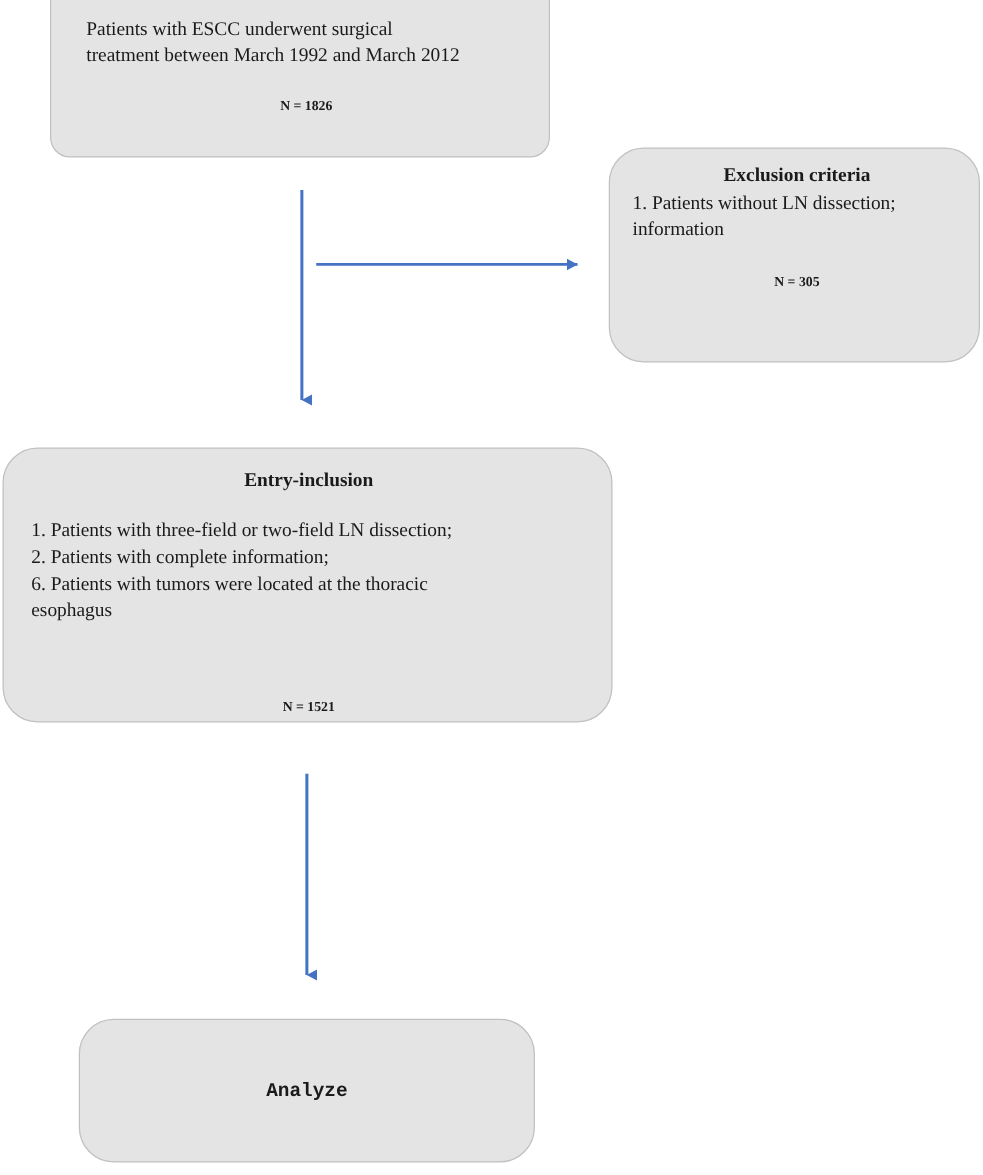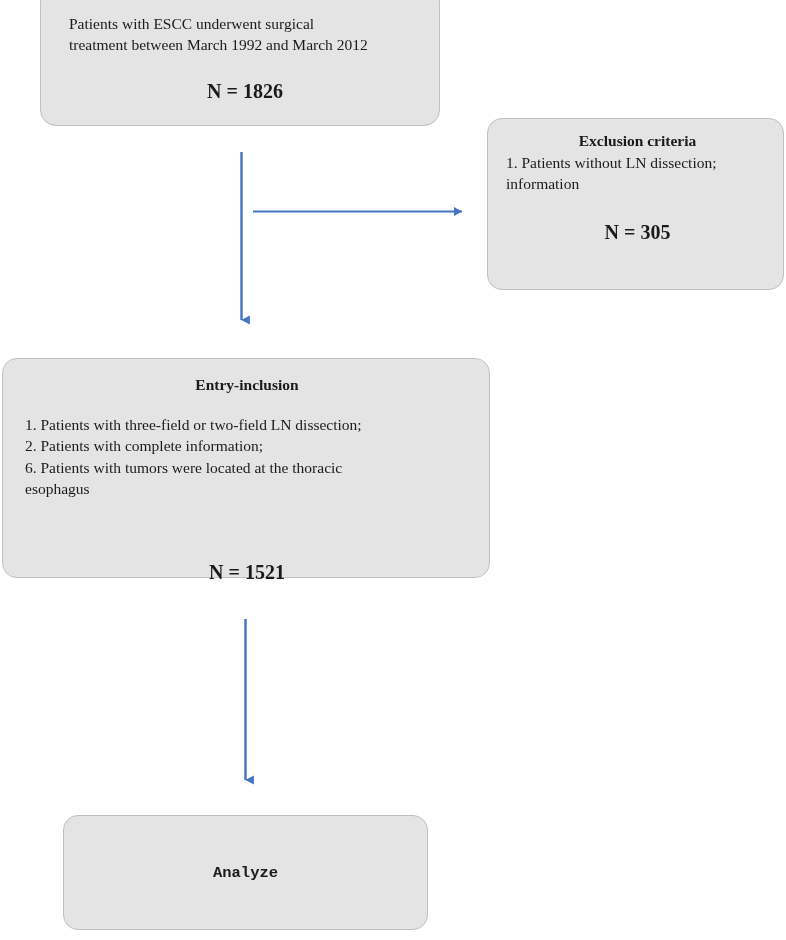--- a/index.html
+++ b/index.html
@@ -20,39 +20,39 @@
     left: 0;
     top: 0;
     width: 786px;
     height: 936px;
   }
   .node {
     position: absolute;
     box-sizing: border-box;
     background: #e4e4e4;
     border: 1px solid #c0c0c0;
-    border-radius: 15px;
+    border-radius: 28px;
     box-shadow: 0 0 0 0 rgba(0,0,0,0);
   }
   .node-title {
     text-align: center;
     font-weight: bold;
     font-size: 15.5px;
     line-height: 1.35;
   }
   .node-line {
     text-align: left;
     font-size: 15.5px;
     line-height: 1.38;
     white-space: pre-wrap;
   }
   .node-count {
     text-align: center;
     font-weight: bold;
-    font-size: 20px;
+    font-size: 11px;
     line-height: 1.35;
   }
   .node-center-label {
     text-align: center;
     font-weight: bold;
     font-size: 15.5px;
   }
 
   
   #node-source {

